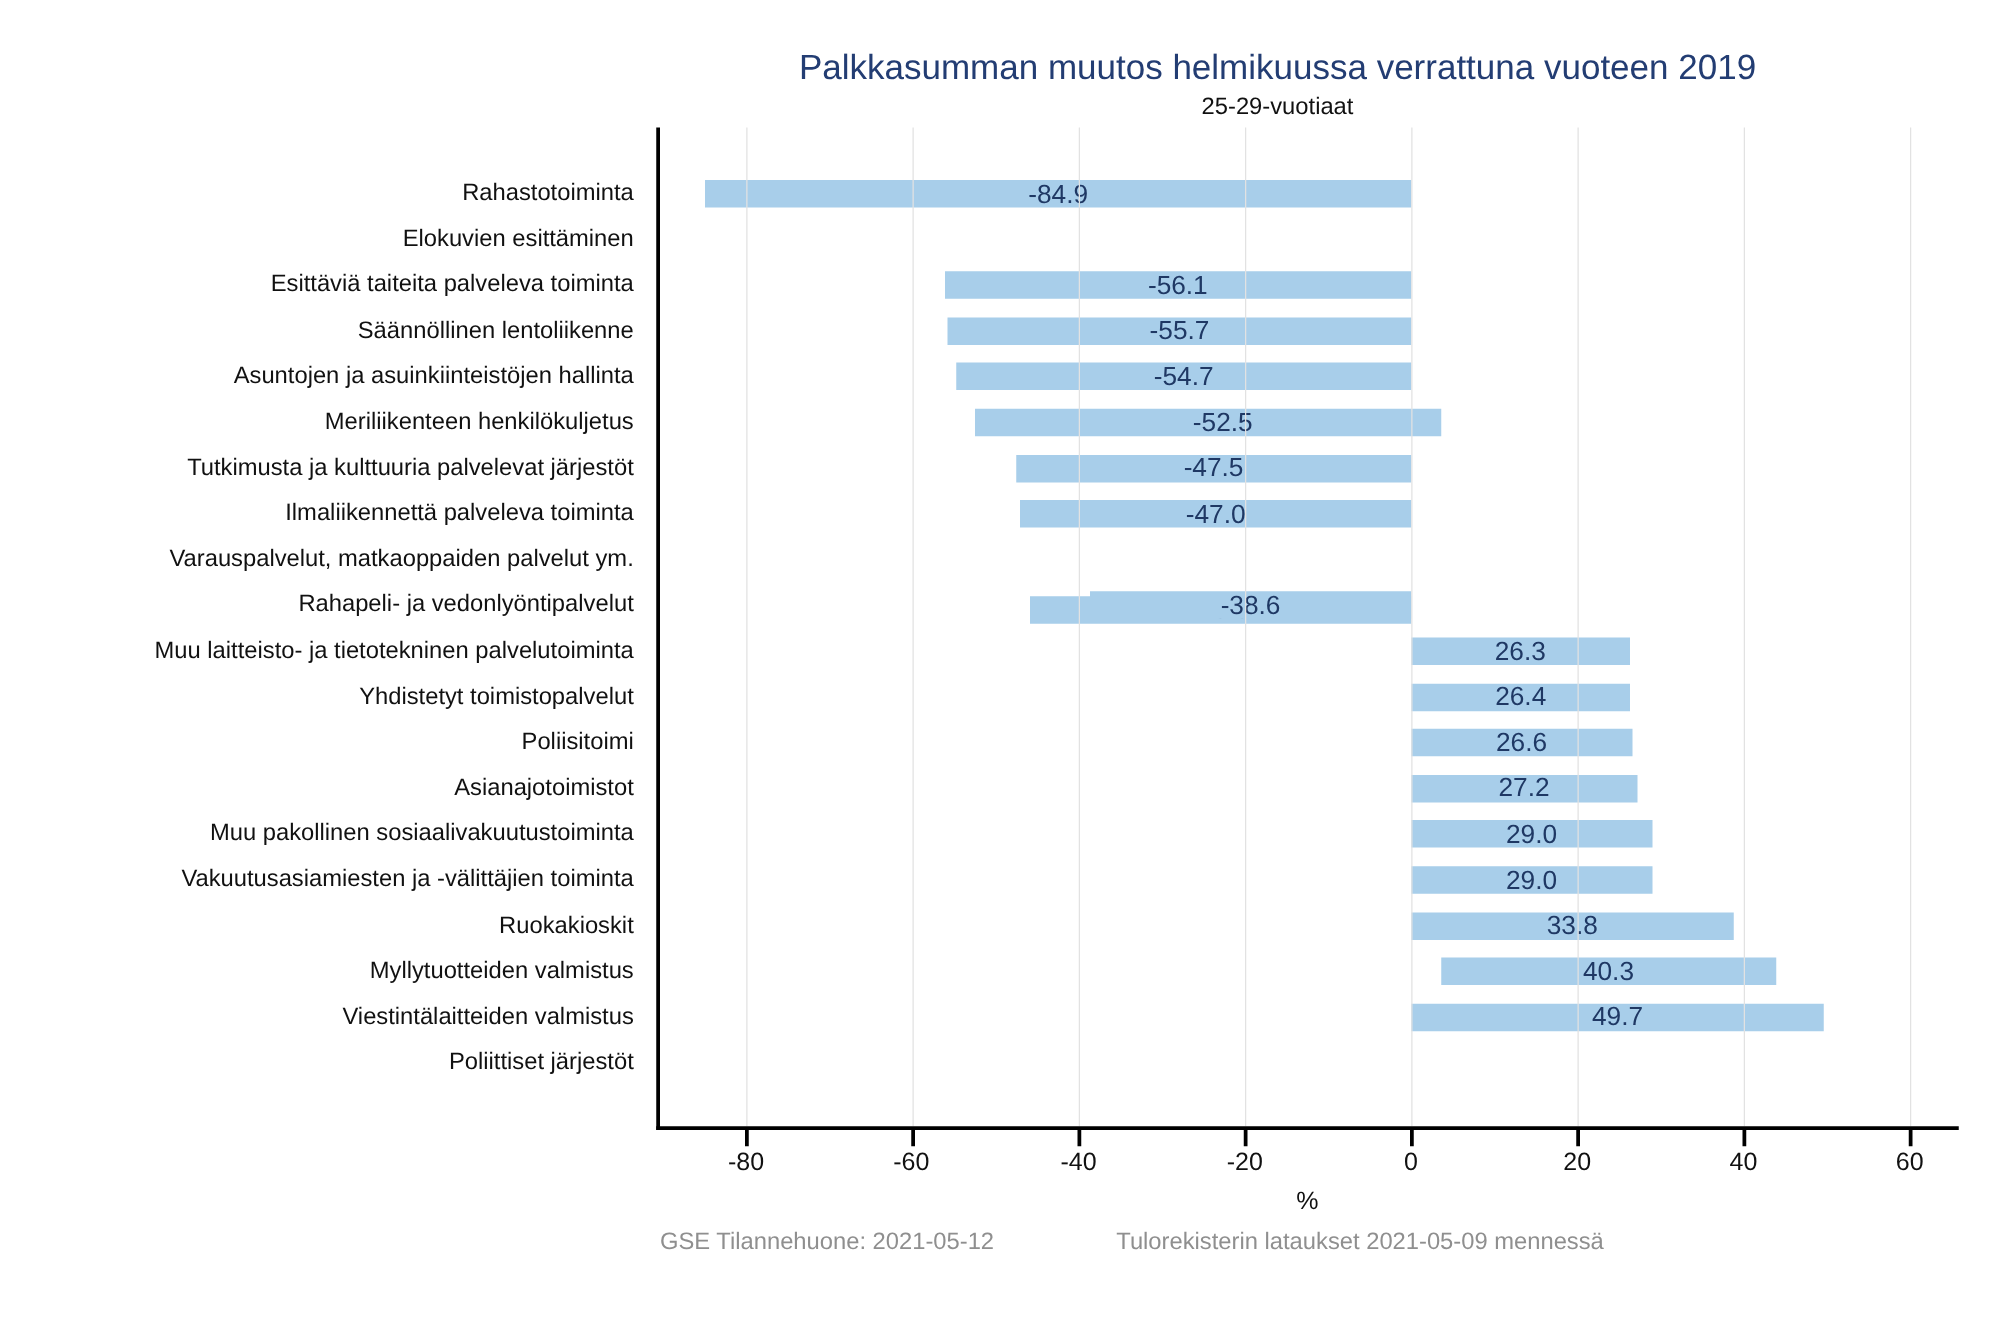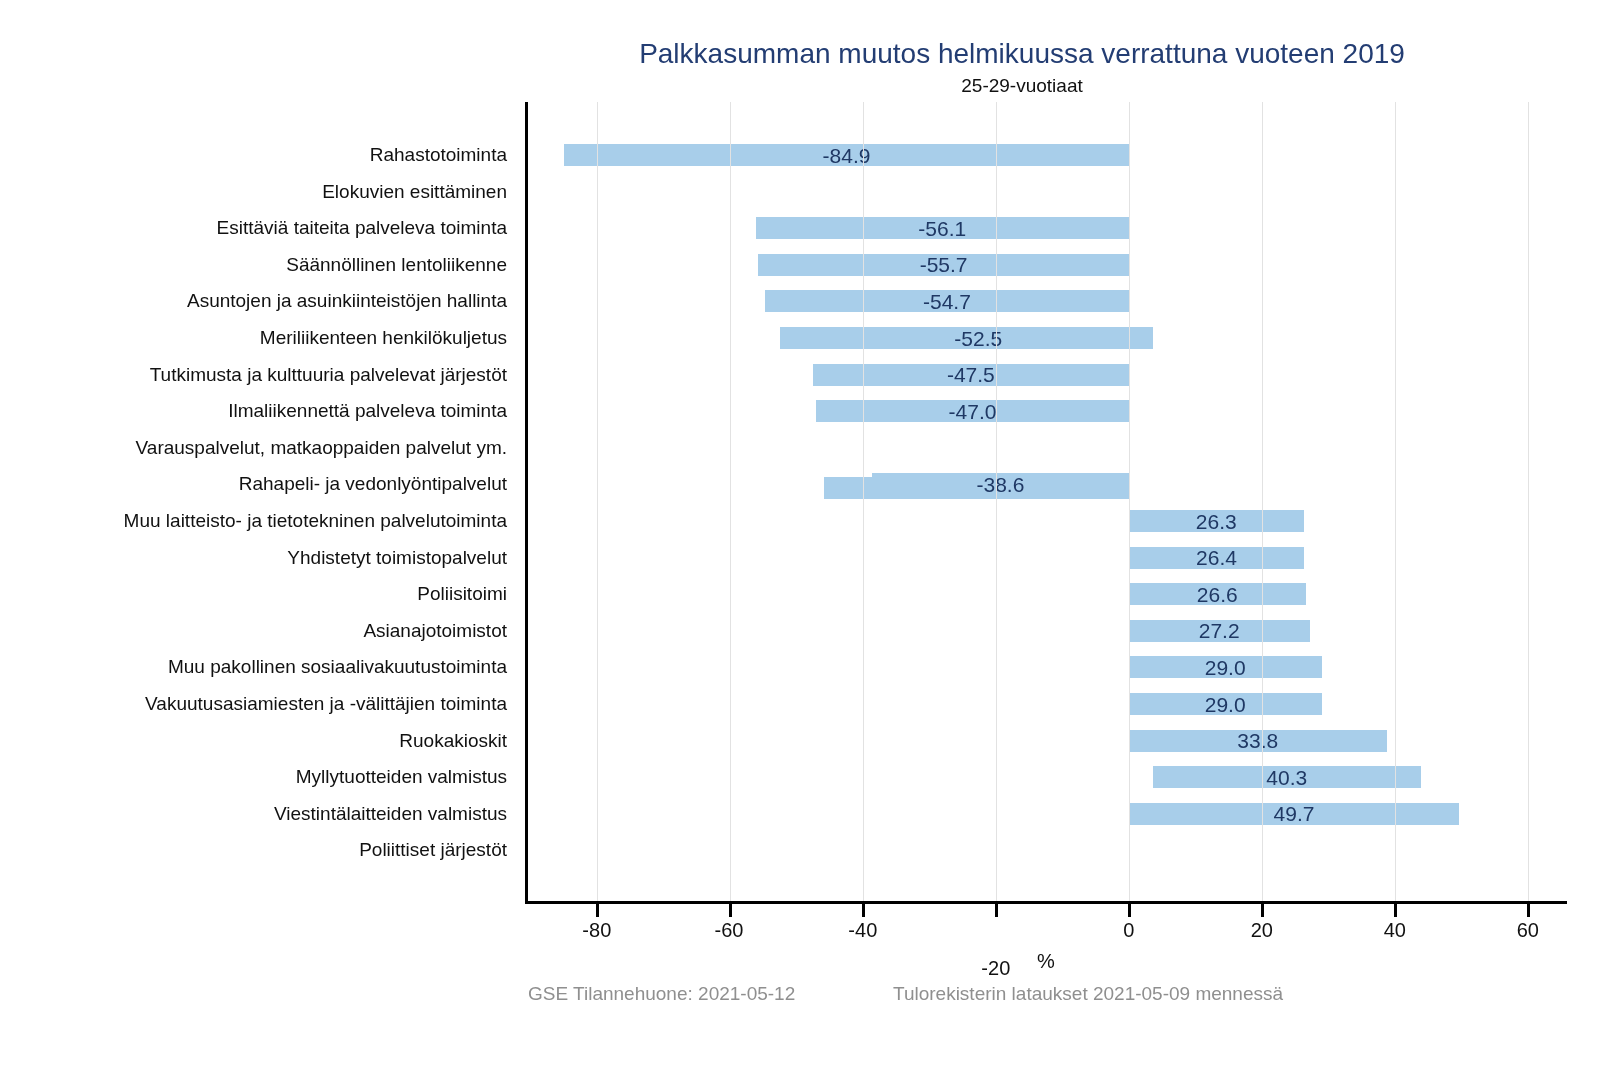--- a/index.html
+++ b/index.html
@@ -128,21 +128,21 @@
       <div class="tickmark" style="left: 68.821px;"></div>
       <div class="ticklab" style="left: 69.821px;">-80</div>
       <div class="gridline" style="left: 202.813px;"></div>
       <div class="tickmark" style="left: 201.813px;"></div>
       <div class="ticklab" style="left: 202px;">-60</div>
       <div class="gridline" style="left: 335.806px;"></div>
       <div class="tickmark" style="left: 334.806px;"></div>
       <div class="ticklab" style="left: 335.806px;">-40</div>
       <div class="gridline" style="left: 468.798px;"></div>
       <div class="tickmark" style="left: 467.798px;"></div>
-      <div class="ticklab" style="left: 468.798px; margin-top: 38px;">-20</div>
+      <div class="ticklab" style="left: 468.798px;">-20</div>
       <div class="gridline" style="left: 601.79px;"></div>
       <div class="tickmark" style="left: 600.79px;"></div>
       <div class="ticklab" style="left: 601.79px;">0</div>
       <div class="gridline" style="left: 734.783px;"></div>
       <div class="tickmark" style="left: 733.783px;"></div>
       <div class="ticklab" style="left: 734.783px;">20</div>
       <div class="gridline" style="left: 867.775px;"></div>
       <div class="tickmark" style="left: 866.775px;"></div>
       <div class="ticklab" style="left: 867.775px;">40</div>
       <div class="gridline" style="left: 1000.77px;"></div>

